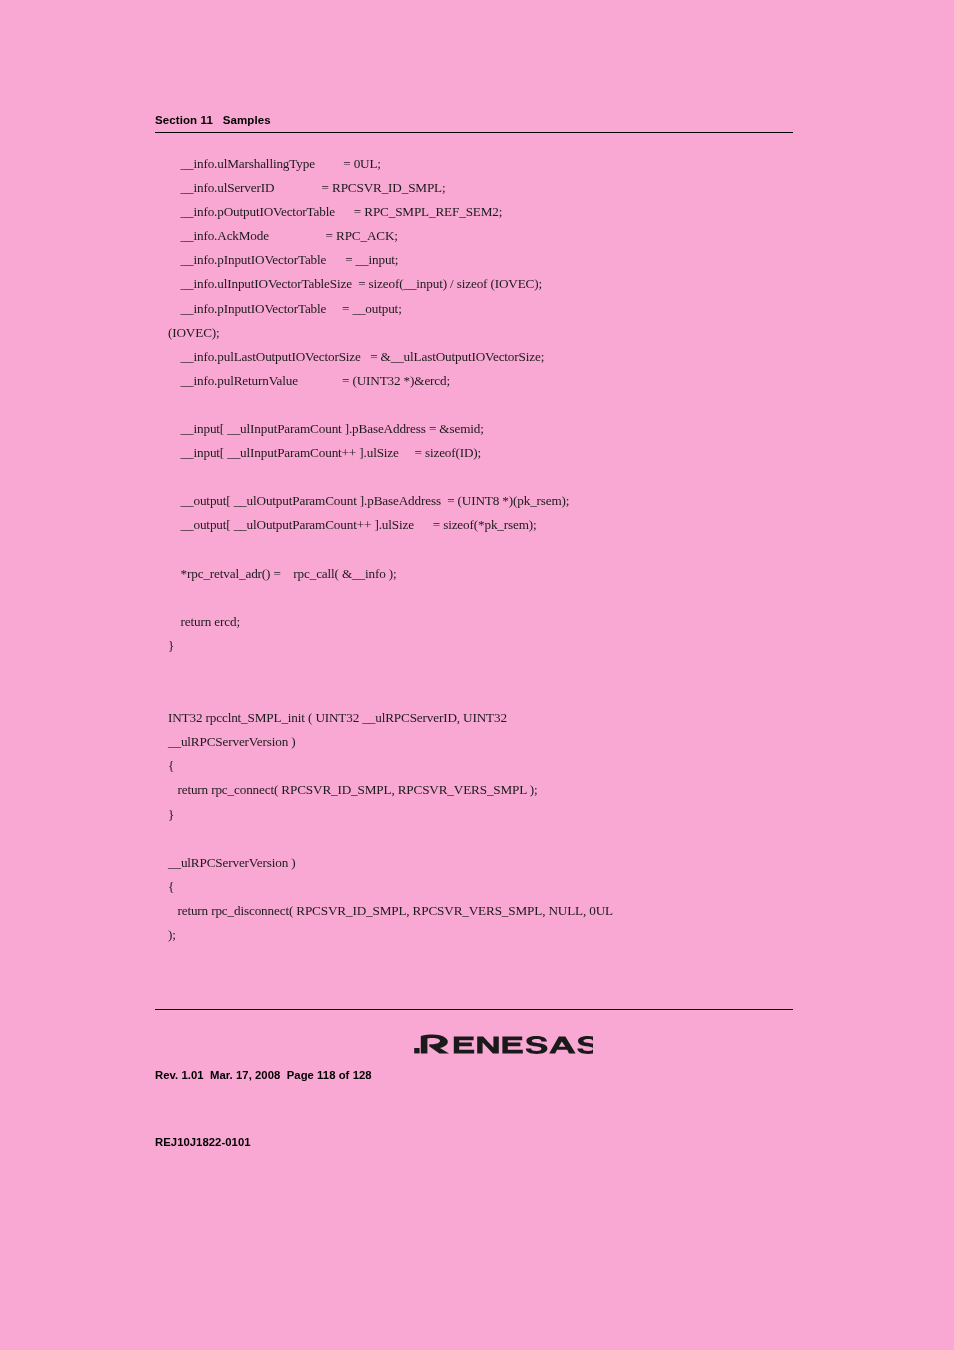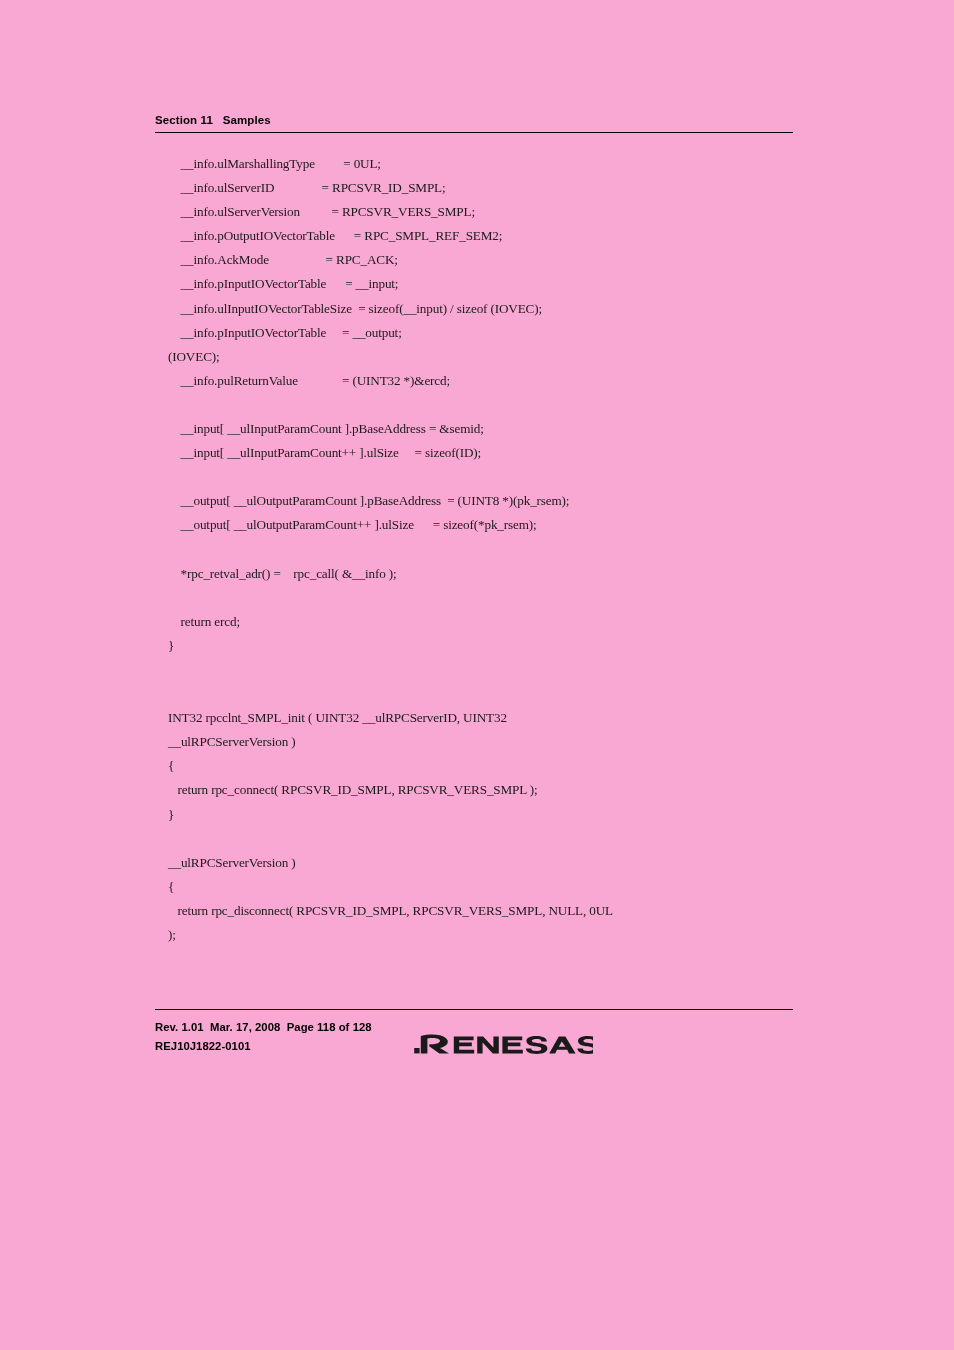--- a/index.html
+++ b/index.html
@@ -90,20 +90,21 @@
     top: 8px;
   }
   .footer-line {
     font-family: "Liberation Sans", sans-serif;
     font-size: 11.3px;
     font-weight: 700;
     line-height: 19px;
     white-space: pre;
     color: #000000;
     letter-spacing: 0.05px;
+    margin-top: 48px;
   }
 
   .renesas-logo {
     position: absolute;
     left: 258px;
     top: 20px;
     width: 180px;
     height: 30px;
   }
   .renesas-logo svg {
@@ -116,27 +117,27 @@
 <div class="page">
 
   <div class="page-header">
     <div class="header-text">Section 11   Samples</div>
     <hr class="rule">
   </div>
 
   <div class="code-body">
       <div class="code-line">    __info.ulMarshallingType         = 0UL;</div>
       <div class="code-line">    __info.ulServerID               = RPCSVR_ID_SMPL;</div>
-      <div class="code-line">    __info.ulServerVersion          = RPCSVR_VERS_SMPL;</div>
       <div class="code-line">    __info.pOutputIOVectorTable      = RPC_SMPL_REF_SEM2;</div>
       <div class="code-line">    __info.AckMode                  = RPC_ACK;</div>
       <div class="code-line">    __info.pInputIOVectorTable      = __input;</div>
       <div class="code-line">    __info.ulInputIOVectorTableSize  = sizeof(__input) / sizeof (IOVEC);</div>
       <div class="code-line">    __info.pInputIOVectorTable     = __output;</div>
       <div class="code-line">(IOVEC);</div>
+      <div class="code-line">    __info.pulLastOutputIOVectorSize   = &amp;__ulLastOutputIOVectorSize;</div>
       <div class="code-line">    __info.pulReturnValue              = (UINT32 *)&amp;ercd;</div>
       <div class="code-line blank">&nbsp;</div>
       <div class="code-line">    __input[ __ulInputParamCount ].pBaseAddress = &amp;semid;</div>
       <div class="code-line">    __input[ __ulInputParamCount++ ].ulSize     = sizeof(ID);</div>
       <div class="code-line blank">&nbsp;</div>
       <div class="code-line">    __output[ __ulOutputParamCount ].pBaseAddress  = (UINT8 *)(pk_rsem);</div>
       <div class="code-line">    __output[ __ulOutputParamCount++ ].ulSize      = sizeof(*pk_rsem);</div>
       <div class="code-line blank">&nbsp;</div>
       <div class="code-line">    *rpc_retval_adr() =    rpc_call( &amp;__info );</div>
       <div class="code-line blank">&nbsp;</div>

